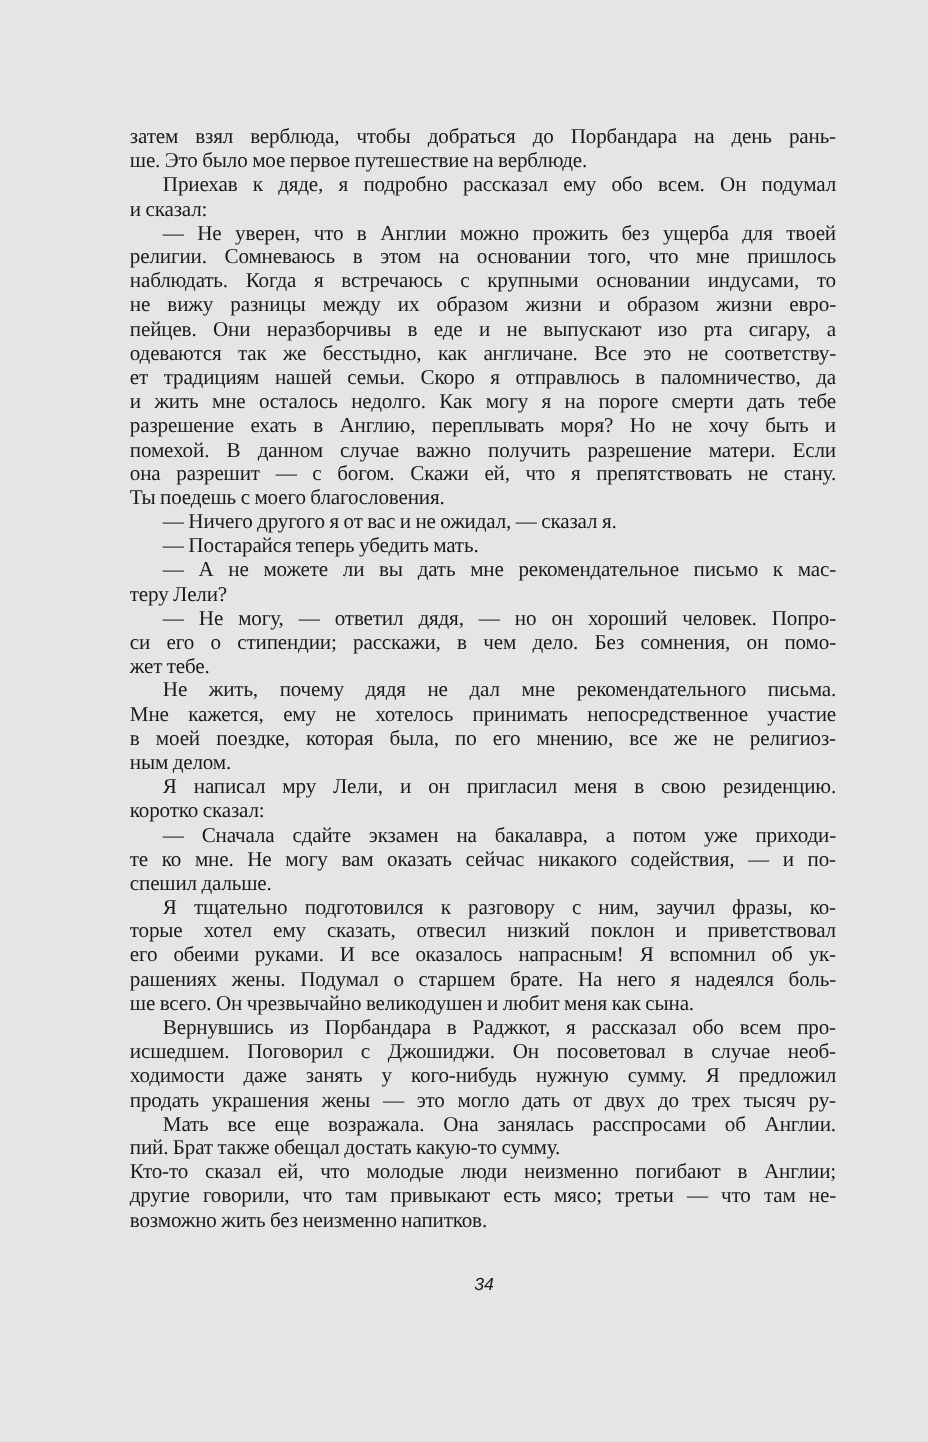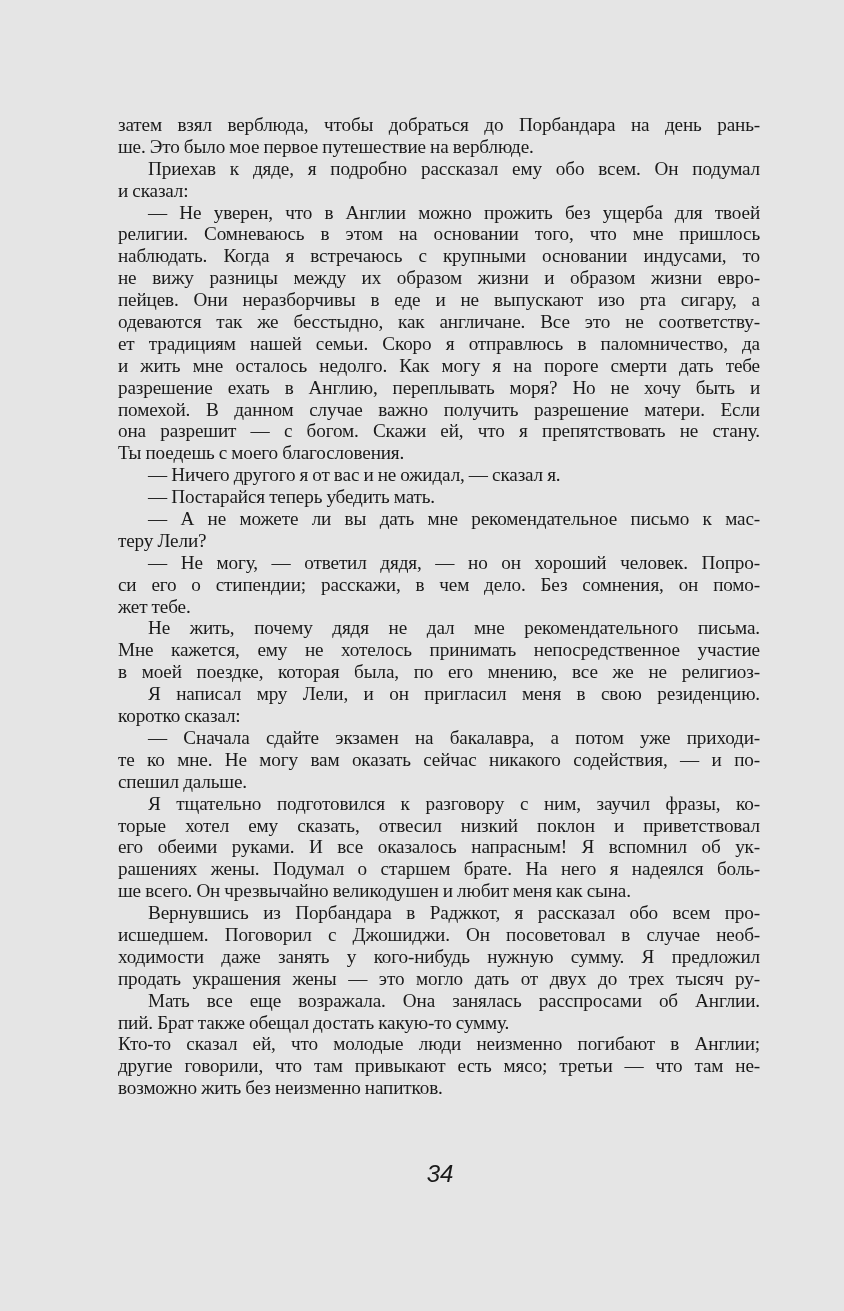--- a/index.html
+++ b/index.html
@@ -46,21 +46,21 @@
       padding-left: 30px;
     }
     .page-number {
       position: absolute;
       left: 0;
       width: 844px;
       top: 1160px;
       text-align: center;
       font-family: "Liberation Sans", "DejaVu Sans", sans-serif;
       font-style: italic;
-      font-size: 24px;
+      font-size: 16px;
       color: #1a1a1a;
       padding-left: 36px;
       box-sizing: border-box;
     }
   </style>
 </head>
 <body>
 
 <div class="page">
   <div class="text-block" id="text-block">
@@ -83,20 +83,21 @@
       <span class="line indent last">— Ничего другого я от вас и не ожидал, — сказал я.</span>
       <span class="line indent last">— Постарайся теперь убедить мать.</span>
       <span class="line indent">— А не можете ли вы дать мне рекомендательное письмо к мас-</span>
       <span class="line last">теру Лели?</span>
       <span class="line indent">— Не могу, — ответил дядя, — но он хороший человек. Попро-</span>
       <span class="line">си его о стипендии; расскажи, в чем дело. Без сомнения, он помо-</span>
       <span class="line last">жет тебе.</span>
       <span class="line indent">Не жить, почему дядя не дал мне рекомендательного письма.</span>
       <span class="line">Мне кажется, ему не хотелось принимать непосредственное участие</span>
       <span class="line">в моей поездке, которая была, по его мнению, все же не религиоз-</span>
+      <span class="line last">ным делом.</span>
       <span class="line indent">Я написал мру Лели, и он пригласил меня в свою резиденцию.</span>
       <span class="line last">коротко сказал:</span>
       <span class="line indent">— Сначала сдайте экзамен на бакалавра, а потом уже приходи-</span>
       <span class="line">те ко мне. Не могу вам оказать сейчас никакого содействия, — и по-</span>
       <span class="line last">спешил дальше.</span>
       <span class="line indent">Я тщательно подготовился к разговору с ним, заучил фразы, ко-</span>
       <span class="line">торые хотел ему сказать, отвесил низкий поклон и приветствовал</span>
       <span class="line">его обеими руками. И все оказалось напрасным! Я вспомнил об ук-</span>
       <span class="line">рашениях жены. Подумал о старшем брате. На него я надеялся боль-</span>
       <span class="line last">ше всего. Он чрезвычайно великодушен и любит меня как сына.</span>

